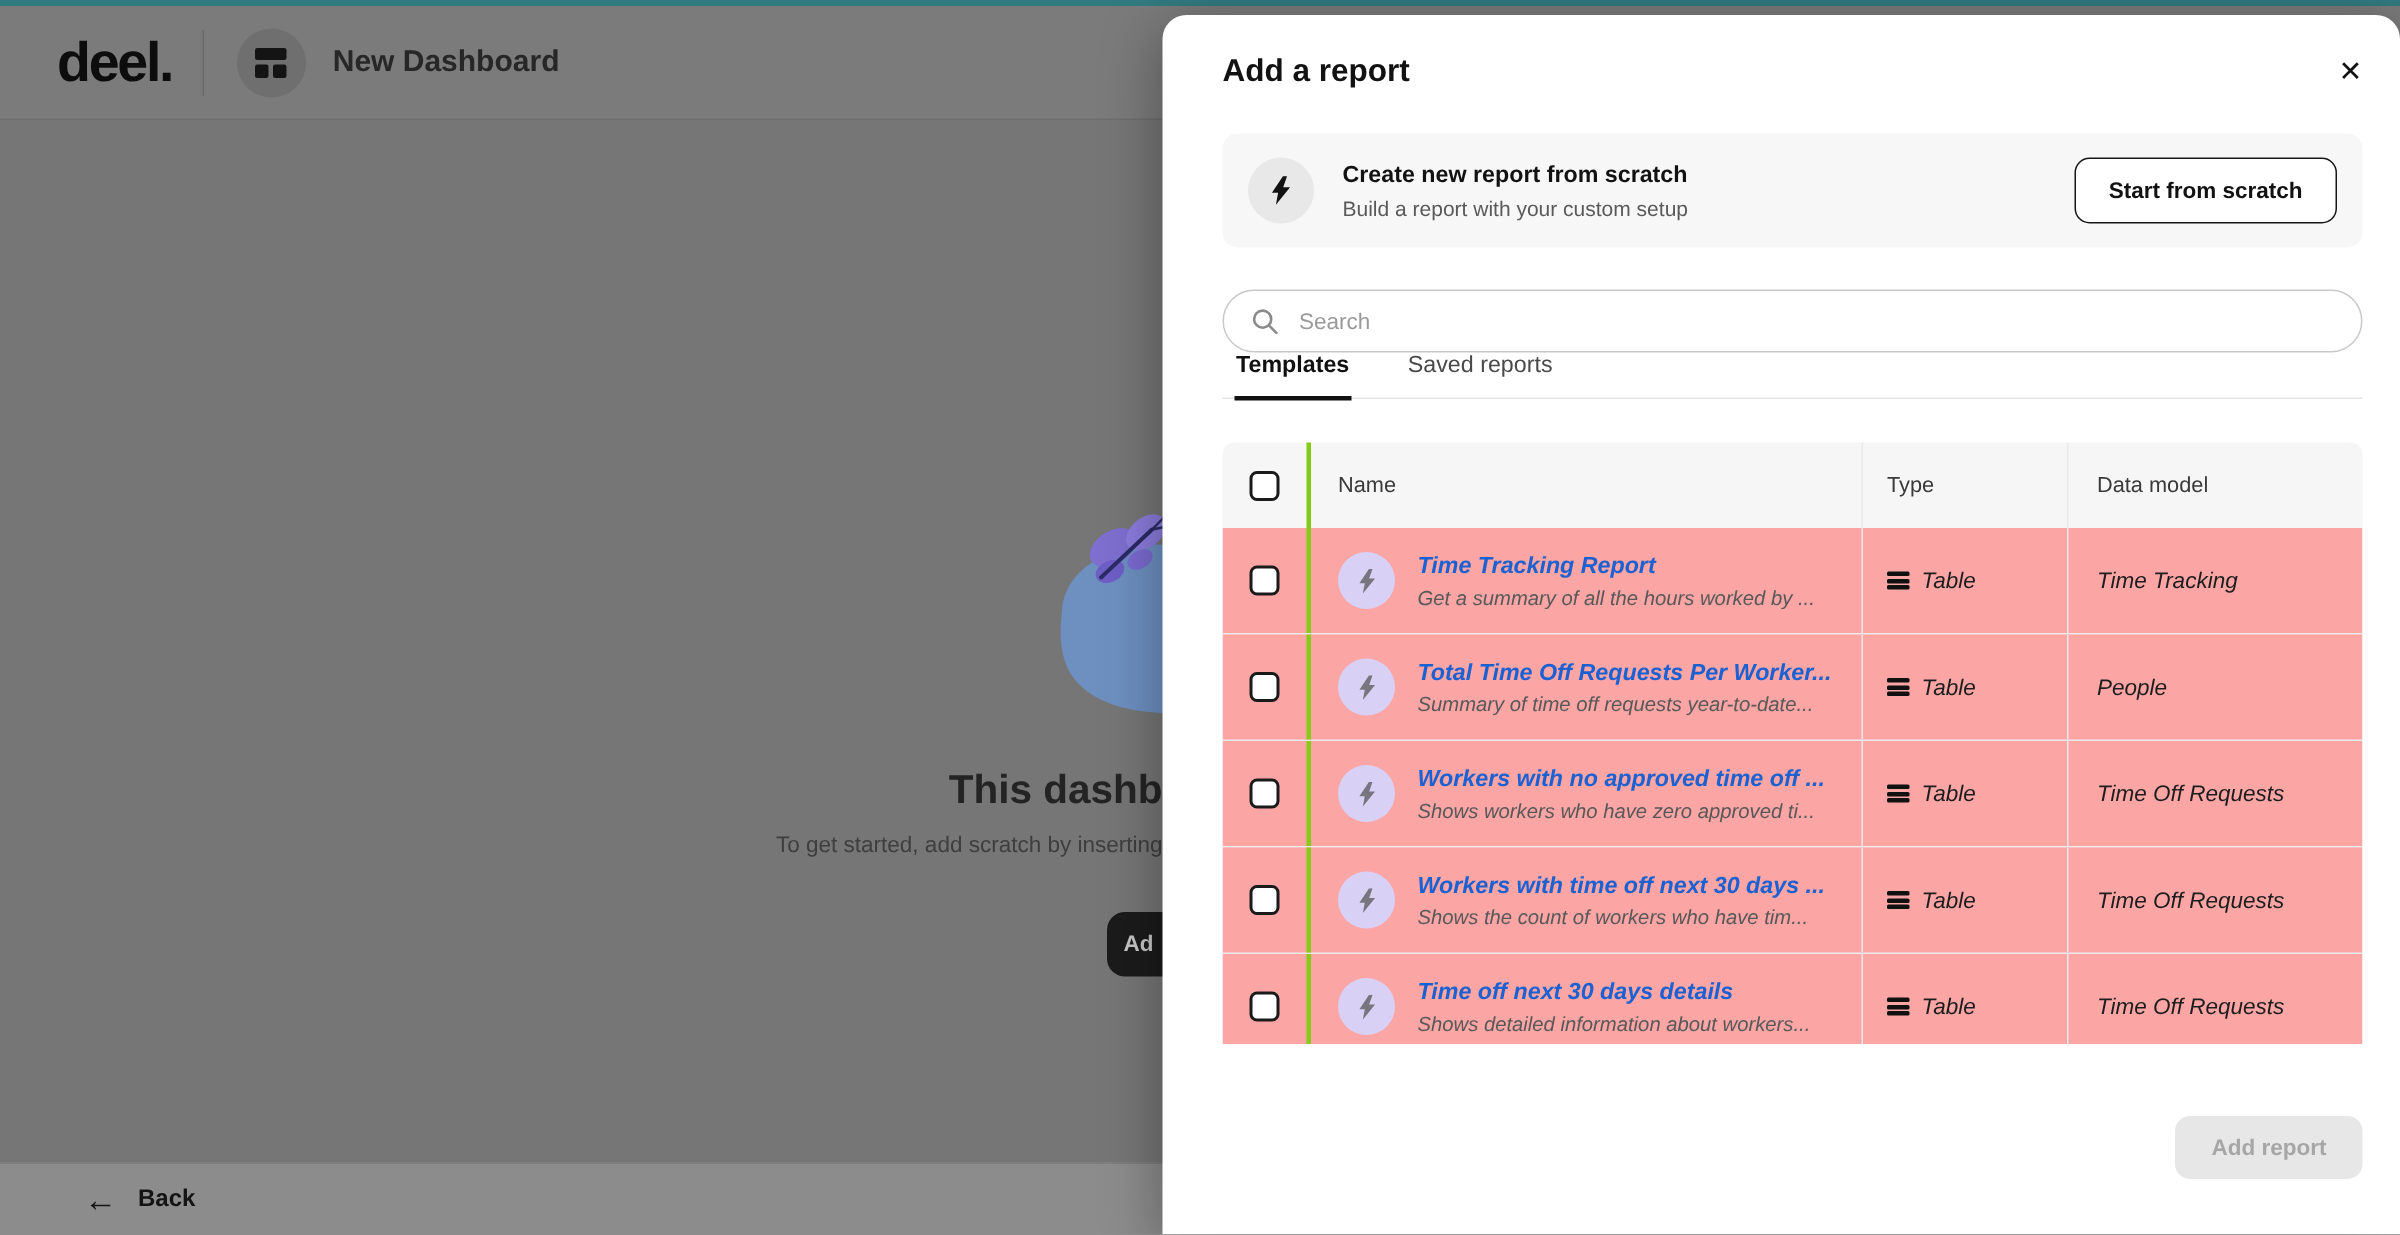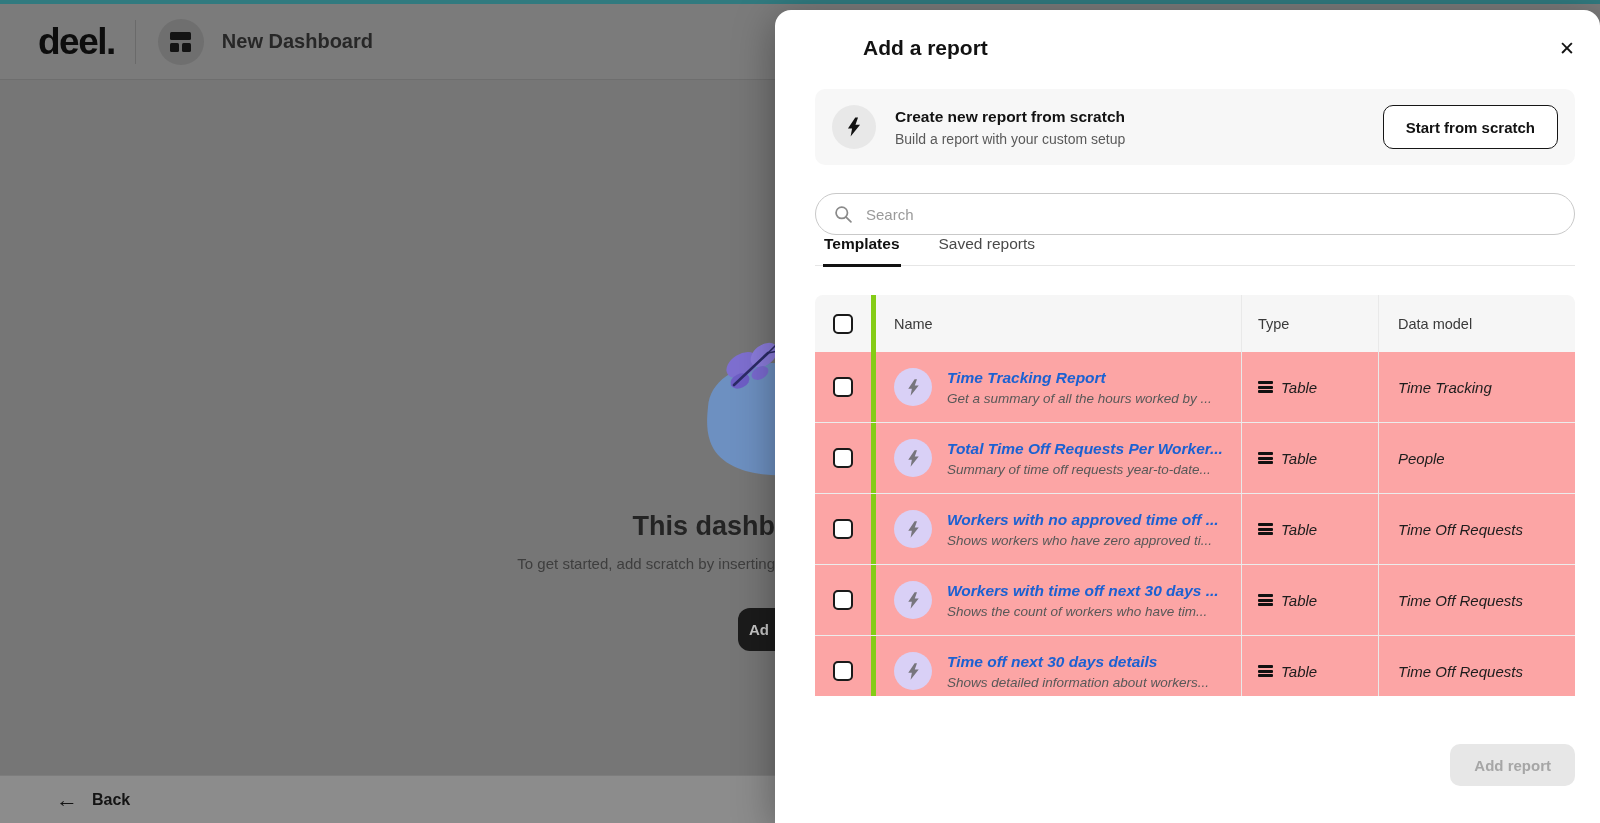--- a/index.html
+++ b/index.html
@@ -34,21 +34,21 @@
   .app-footer { position:absolute; left:0; right:0; bottom:0; height:48px; background:#8c8c8c;
                 border-top:1px solid #7d7d7d; display:flex; align-items:center; padding-left:56px; }
   .back-arrow { font-size:22px; color:#141414; line-height:1; }
   .back-label { font-size:16px; font-weight:600; color:#141414; margin-left:14px; }
 
   
   .modal { position:absolute; left:775px; top:10px; right:0; bottom:0; background:#ffffff;
            border-radius:16px 16px 0 0; box-shadow:0 8px 40px rgba(0,0,0,0.35);
            display:flex; flex-direction:column; padding:0 25px 0 40px; }
   .modal-header { margin-top:26px; display:flex; align-items:center; justify-content:space-between; }
-  .modal-title { font-size:21px; font-weight:700; color:#121212;margin-left:48px; }
+  .modal-title { font-size:21px; font-weight:700; color:#121212; }
   .close-btn { font-size:19px; color:#121212; background:none; border:none; cursor:pointer; line-height:1; }
 
   .scratch-card { margin-top:29px; min-height:76px; background:#f7f7f7; border-radius:10px;
                   display:flex; align-items:center; padding:0 17px; }
   .bolt-circle { width:44px; height:44px; border-radius:50%; background:#e8e8e8; flex:none;
                  display:flex; align-items:center; justify-content:center; }
   .scratch-text { margin-left:19px; }
   .scratch-title { font-size:15.5px; font-weight:700; color:#121212; }
   .scratch-sub { font-size:14px; color:#5a5a5a; margin-top:5px; }
   .scratch-btn { margin-left:auto; height:44px; padding:0 22px; border-radius:10px;
@@ -66,21 +66,21 @@
   .tab { font-size:15.5px; color:#4a4a4a; padding:0 1px 11px; border-bottom:3px solid transparent;
          margin-bottom:-2px; cursor:pointer; background:none; border-top:none; border-left:none;
          border-right:none; font-family:inherit; }
   .tab.active { color:#111; font-weight:600; border-bottom-color:#111; }
 
   .report-table { margin-top:29px; }
   .tgrid { display:grid; grid-template-columns:56px 370px 137px 1fr; align-items:center; }
   .thead { height:57px; background:#f6f6f6; border-radius:8px 8px 0 0; color:#3a3a3a; font-size:14.5px; }
   .thead .cell, .trow .cell { height:100%; display:flex; align-items:center; }
   .cell.c-check { justify-content:center; }
-  .cell.c-name { padding-left:18px; border-left:5px solid #84cc16; }
+  .cell.c-name { padding-left:18px; border-left:3px solid #84cc16; }
   .cell.c-type { padding-left:16px; border-left:1px solid #e9e9e9; }
   .cell.c-dm   { padding-left:19px; border-left:1px solid #e9e9e9; }
   .rows-clip { height:344px; overflow:hidden; }
   .trow { height:71px; border-bottom:1px solid #ececec; background:#fca5a5;font-style:italic; }
   .checkbox { width:20px; height:20px; border:2px solid #1a1a1a; border-radius:5px; background:#fff; }
   .row-icon { width:38px; height:38px; border-radius:50%; background:#d9d0f6; flex:none;
               display:flex; align-items:center; justify-content:center; }
   .name-text { margin-left:15px; overflow:hidden; white-space:nowrap; }
   .row-link { font-size:15.5px; font-weight:600; color:#1b61d2; cursor:pointer; }
   .row-desc { font-size:13.5px; color:#585858; margin-top:4px; }

